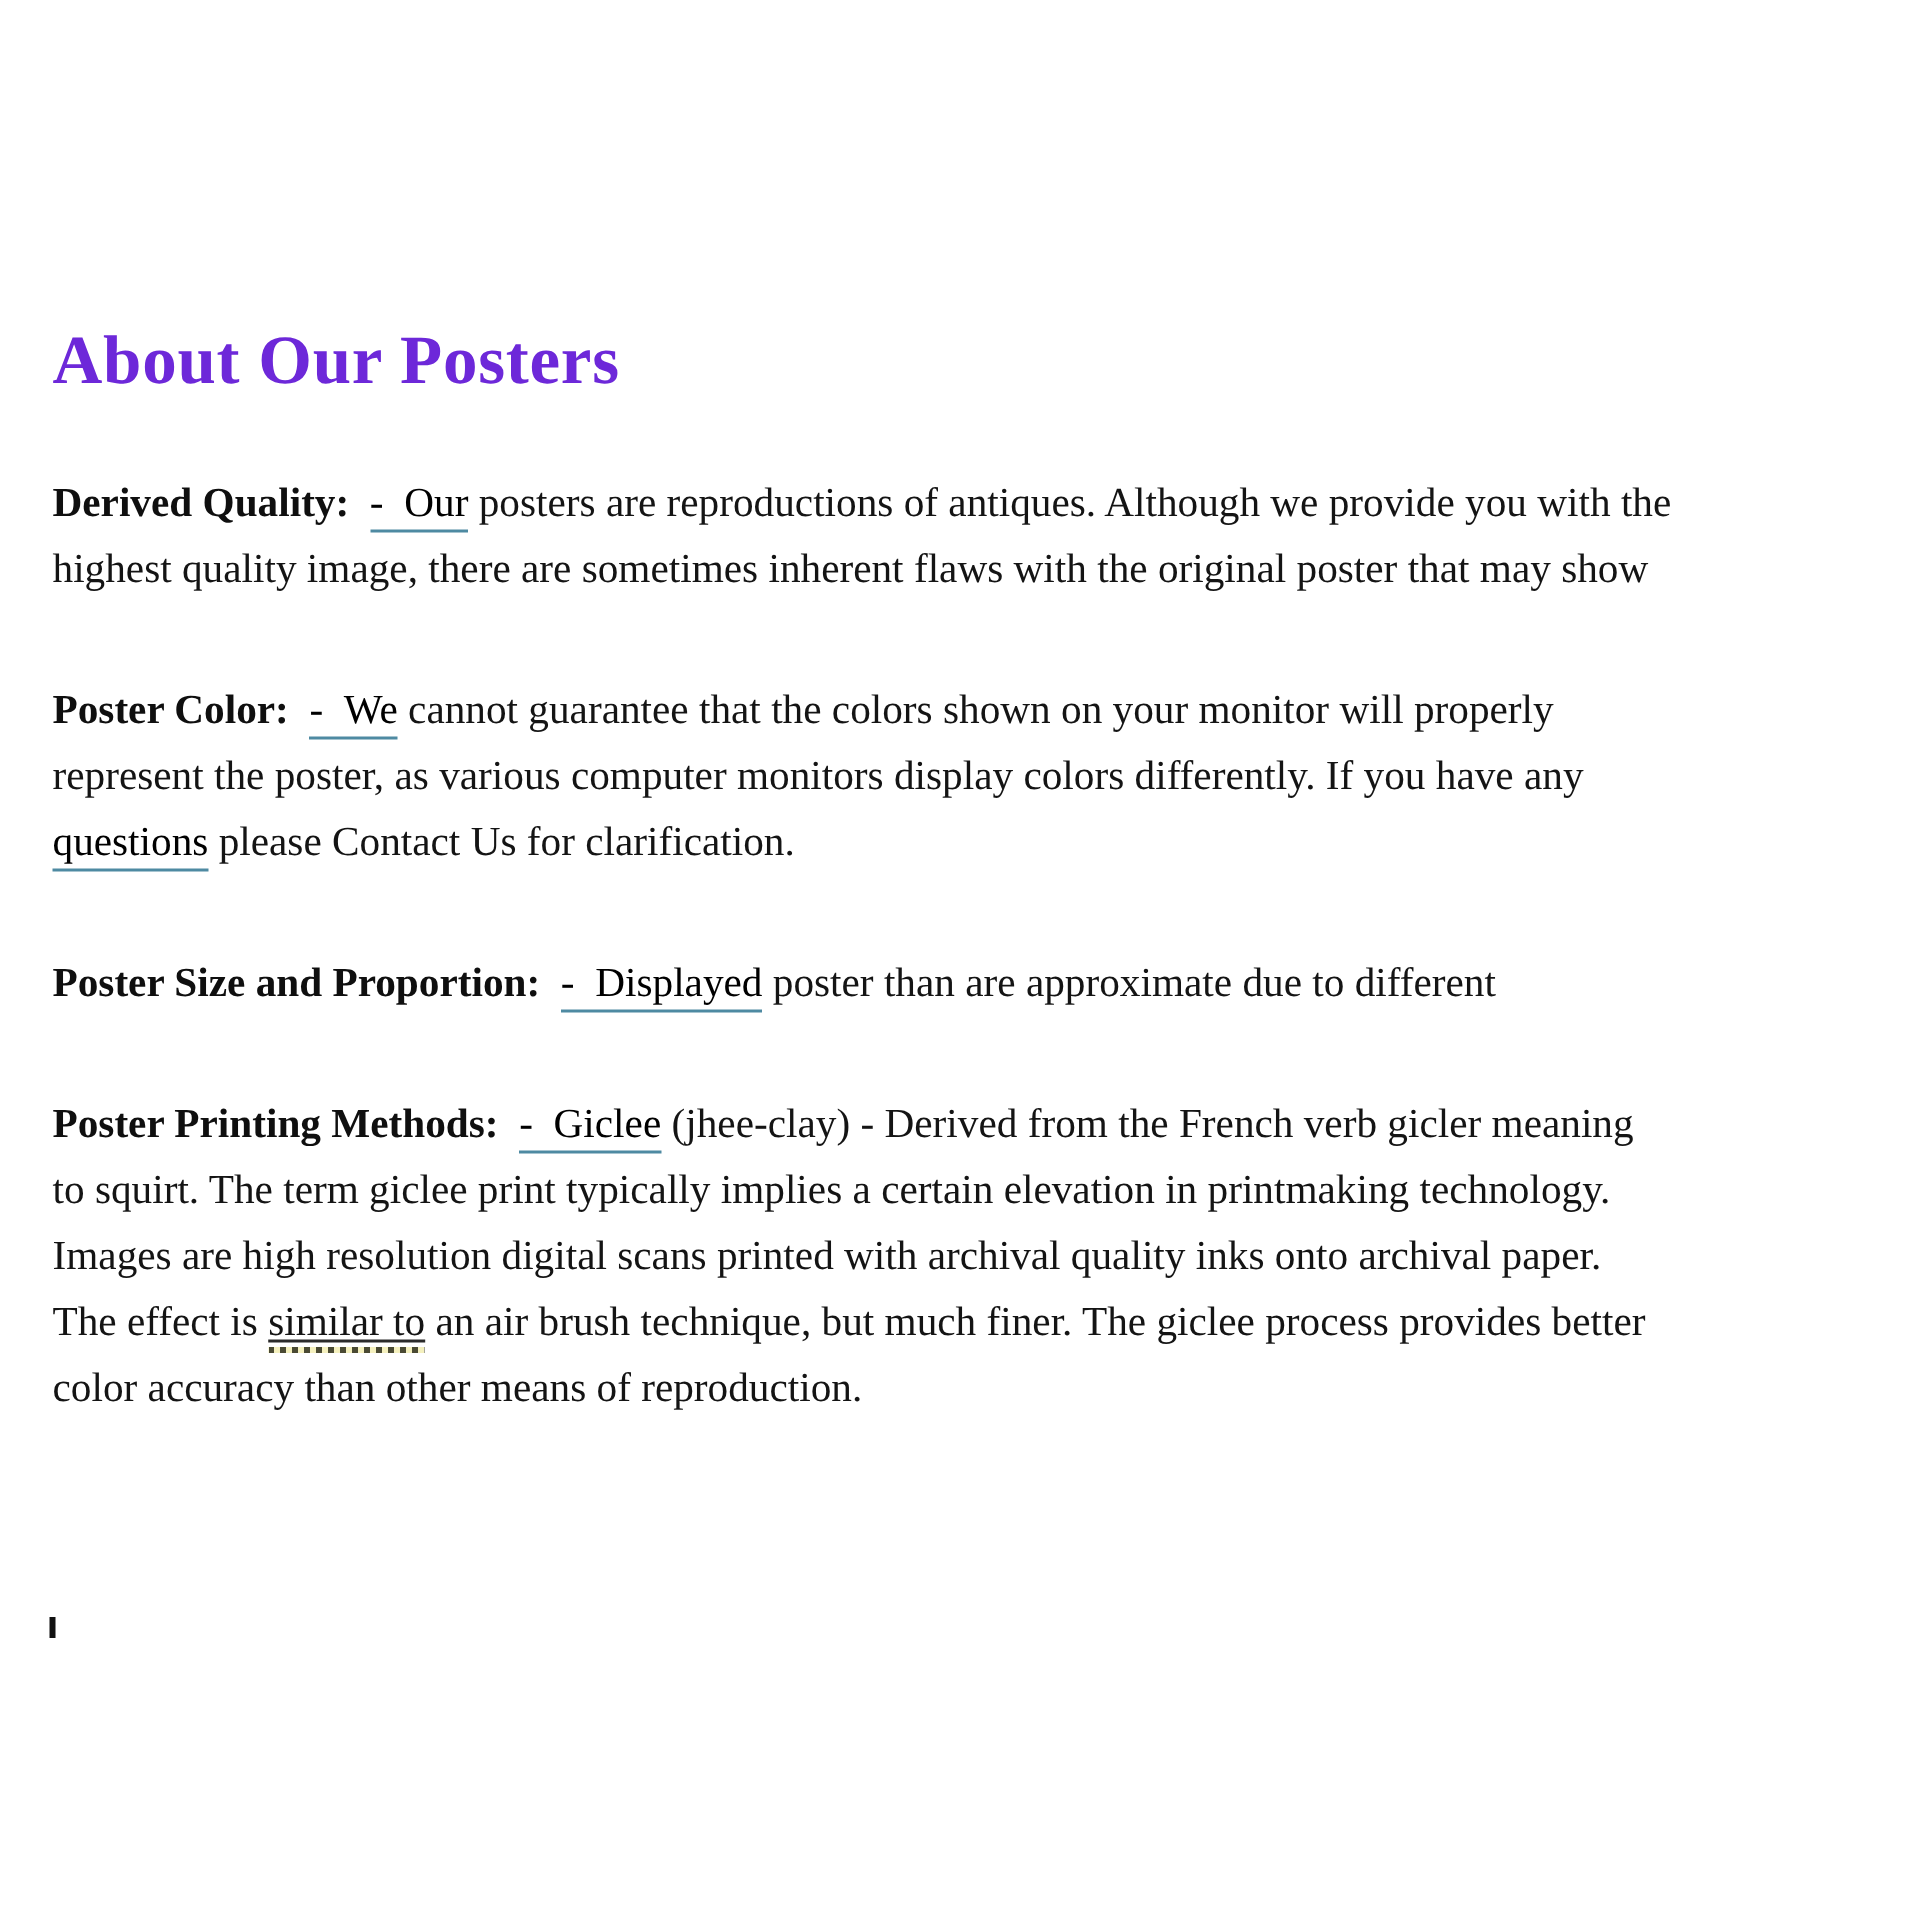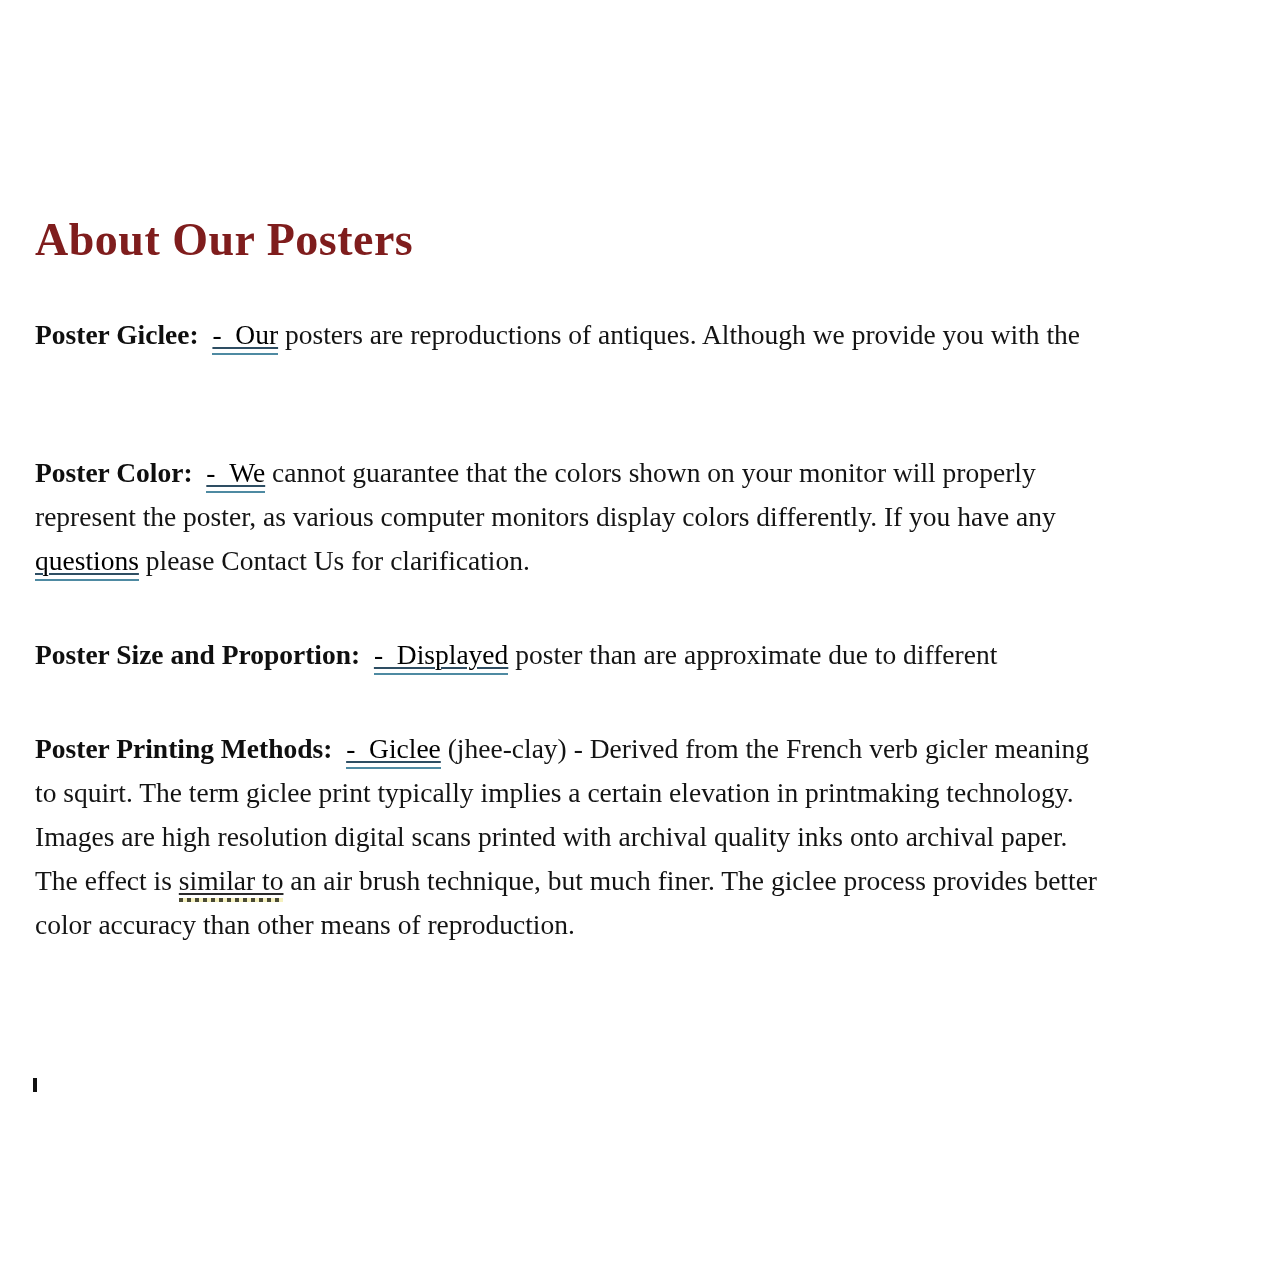--- a/index.html
+++ b/index.html
@@ -14,35 +14,34 @@
   .doc {
     padding: 205px 40px 0 35px;
     width: 1248px;
   }
   h1.page-title {
     font-size: 46px;
     line-height: 53px;
     padding-top: 8px;
     margin: 0 0 47px 0;
     font-weight: bold;
-    color: #7f1d1d;
+    color: #6d28d9;
     letter-spacing: 0.5px;
   }
   p.para {
     font-size: 27.5px;
     line-height: 44px;
     margin: 0 0 50px 0;
     white-space: nowrap;
     color: #141414;
   }
   .bold { font-weight: bold; color: #0f0f0f; }
   
   .link {
     color: #000000;
-    text-decoration: underline;
     text-decoration-thickness: 2px;
     text-underline-offset: 3px;
     text-decoration-color: #2e4e63;
     position: relative;
     cursor: pointer;
     text-align: center;
   }
   .link::after {
     content: "";
     position: absolute;
@@ -83,20 +82,20 @@
     height: 14px;
     background: #111111;
   }
 </style>
 </head>
 <body>
 
 <div class="doc">
   <h1 class="page-title">About Our Posters</h1>
   <div id="paragraphs">
-      <p class="para"><span class="bold">Poster Giclee:</span><span>&nbsp;&nbsp;</span><span class="link">-&nbsp;&nbsp;Our</span><span> posters are reproductions of antiques. Although we provide you with the</span><br><br></p>
+      <p class="para"><span class="bold">Derived Quality:</span><span>&nbsp;&nbsp;</span><span class="link">-&nbsp;&nbsp;Our</span><span> posters are reproductions of antiques. Although we provide you with the</span><br><span>highest quality image, there are sometimes inherent flaws with the original poster that may show</span><br></p>
       <p class="para"><span class="bold">Poster Color:</span><span>&nbsp;&nbsp;</span><span class="link">-&nbsp;&nbsp;We</span><span> cannot guarantee that the colors shown on your monitor will properly</span><br><span>represent the poster, as various computer monitors display colors differently. If you have any</span><br><span class="link">questions</span><span> please Contact Us for clarification.</span></p>
       <p class="para"><span class="bold">Poster Size and Proportion:</span><span>&nbsp;&nbsp;</span><span class="link">-&nbsp;&nbsp;Displayed</span><span> poster than are approximate due to different</span><br></p>
       <p class="para"><span class="bold">Poster Printing Methods:</span><span>&nbsp;&nbsp;</span><span class="link">-&nbsp;&nbsp;Giclee</span><span> (</span><span class="spell">jhee</span><span>-clay) - Derived from the French verb </span><span class="spell">gicler</span><span> meaning</span><br><span>to squirt. The term giclee print typically implies a certain elevation in printmaking technology.</span><br><span>Images are high resolution digital scans printed with archival quality inks onto archival paper.</span><br><span>The effect is </span><span class="grammar">similar to</span><span> an air brush technique, but much finer. The giclee process provides better</span><br><span>color accuracy than other means of reproduction.</span></p>
     </div>
 </div>
 
 <div class="text-cursor"></div>
 
 </body></html>

